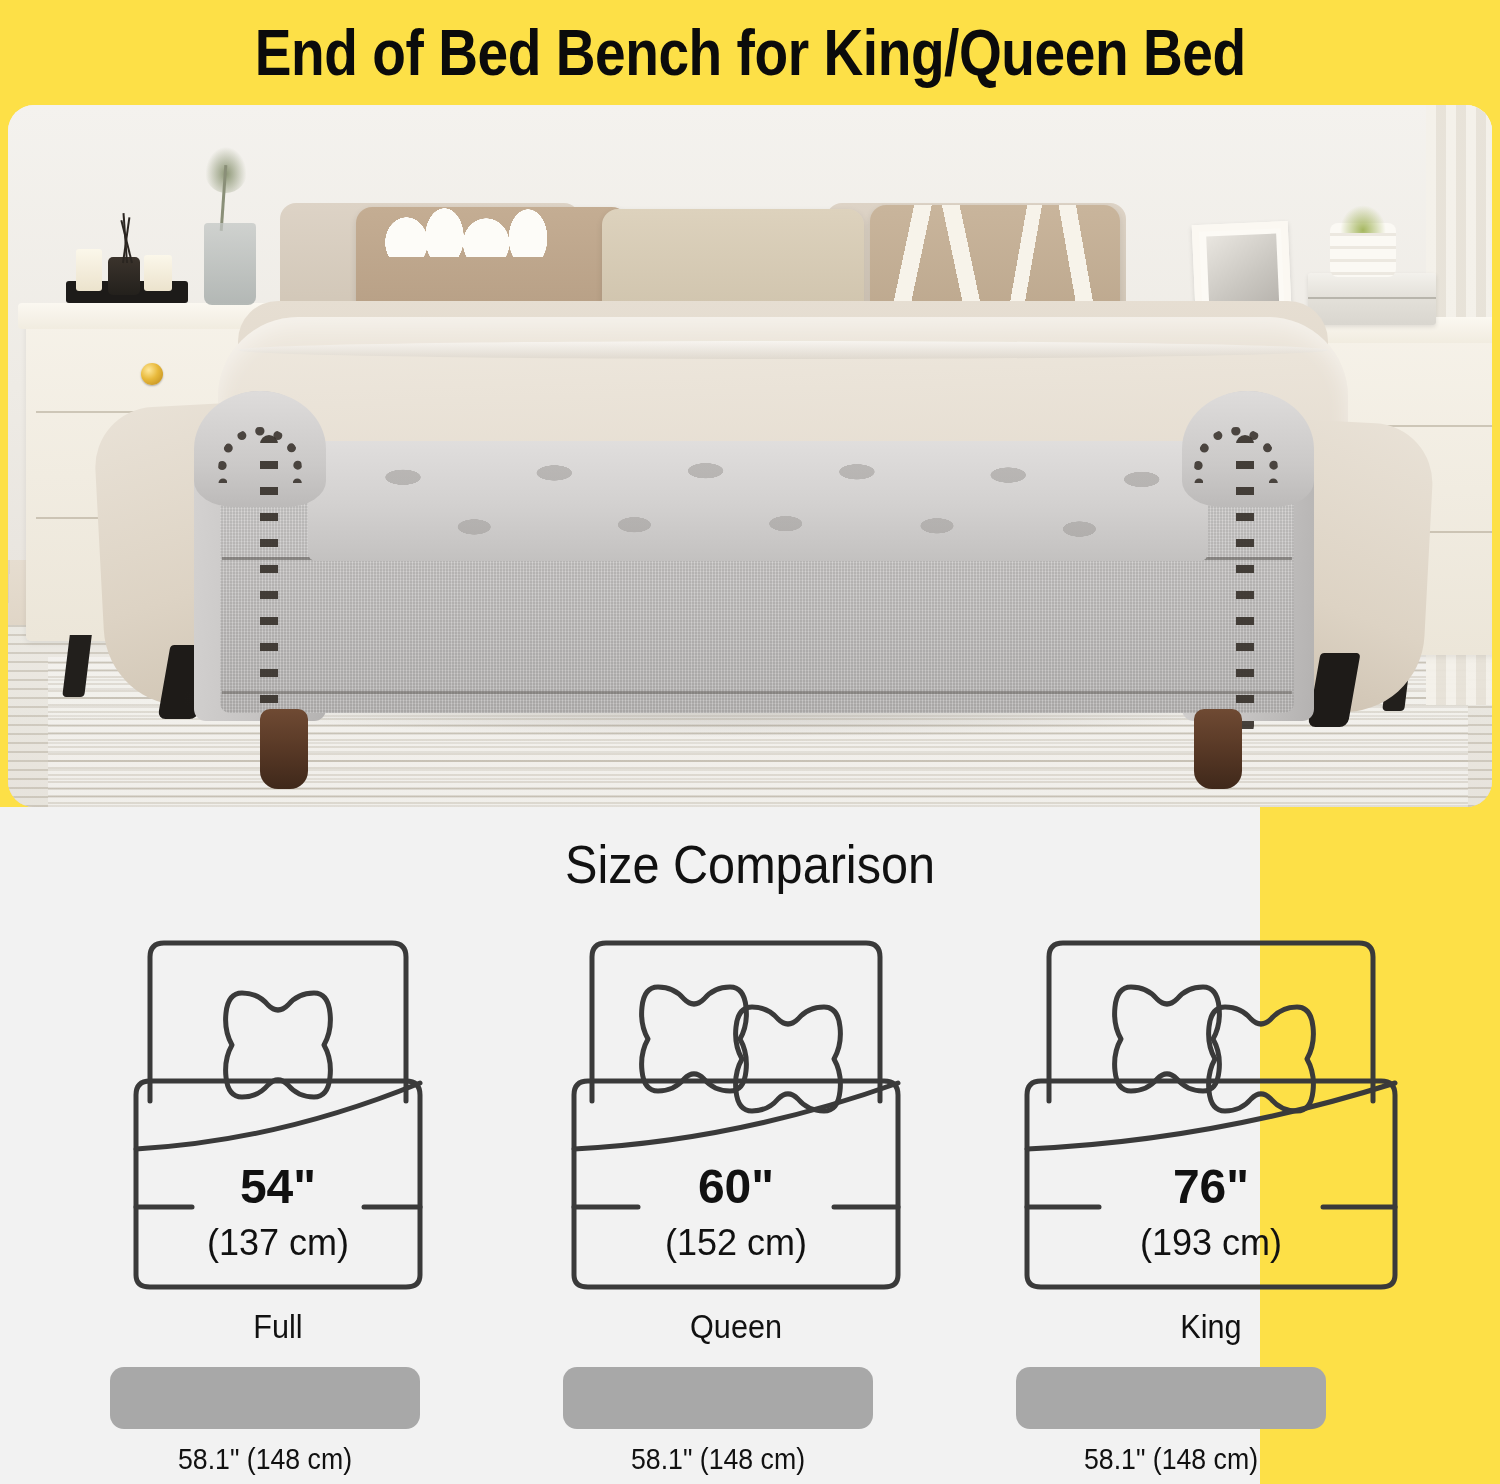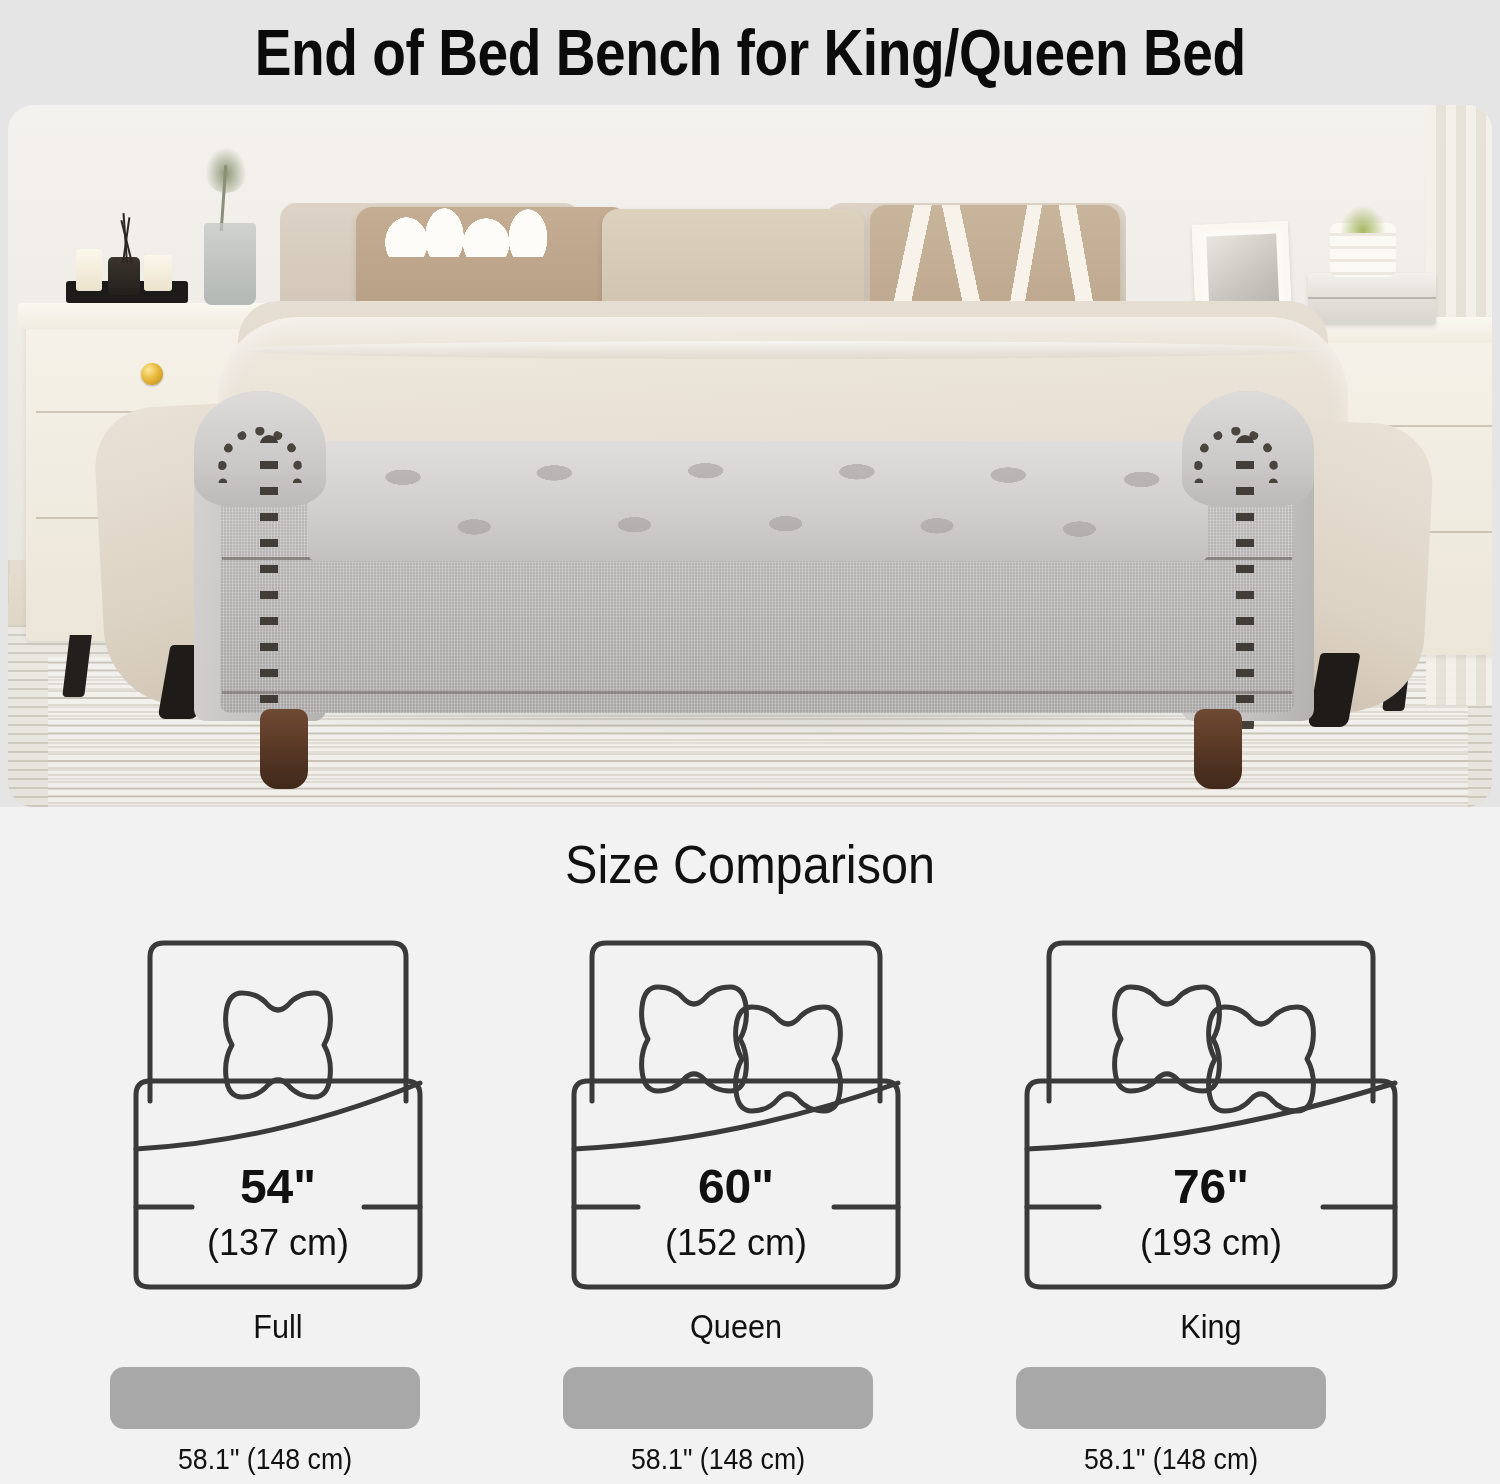--- a/index.html
+++ b/index.html
@@ -9,21 +9,21 @@
     height: 1484px;
     background: #ffffff;
     font-family: "Liberation Sans", sans-serif;
     overflow: hidden;
   }
 
   #page {
     position: relative;
     width: 1500px;
     height: 1484px;
-    background: #e5e5e5;
+    background: #fde047;
   }
 
   
   #title-bar {
     position: absolute;
     left: 0; top: 0;
     width: 1500px; height: 105px;
     display: flex;
     align-items: center;
     justify-content: center;
@@ -349,21 +349,21 @@
     border-radius: 4px 4px 8px 8px;
     transform: skewX(-10deg);
   }
   #bedleg-left  { left: 156px;  top: 540px; }
   #bedleg-right { left: 1306px; top: 548px; }
 
   
   #lower {
     position: absolute;
     left: 0; top: 807px;
-    width: 1500px; height: 677px;
+    width: 1260px; height: 677px;
     background: #f2f2f2;
   }
   #section-title {
     position: absolute;
     left: 0; top: 26px;
     width: 1500px;
     text-align: center;
     font-size: 54px;
     color: #111111;
     transform: scaleX(0.9);

